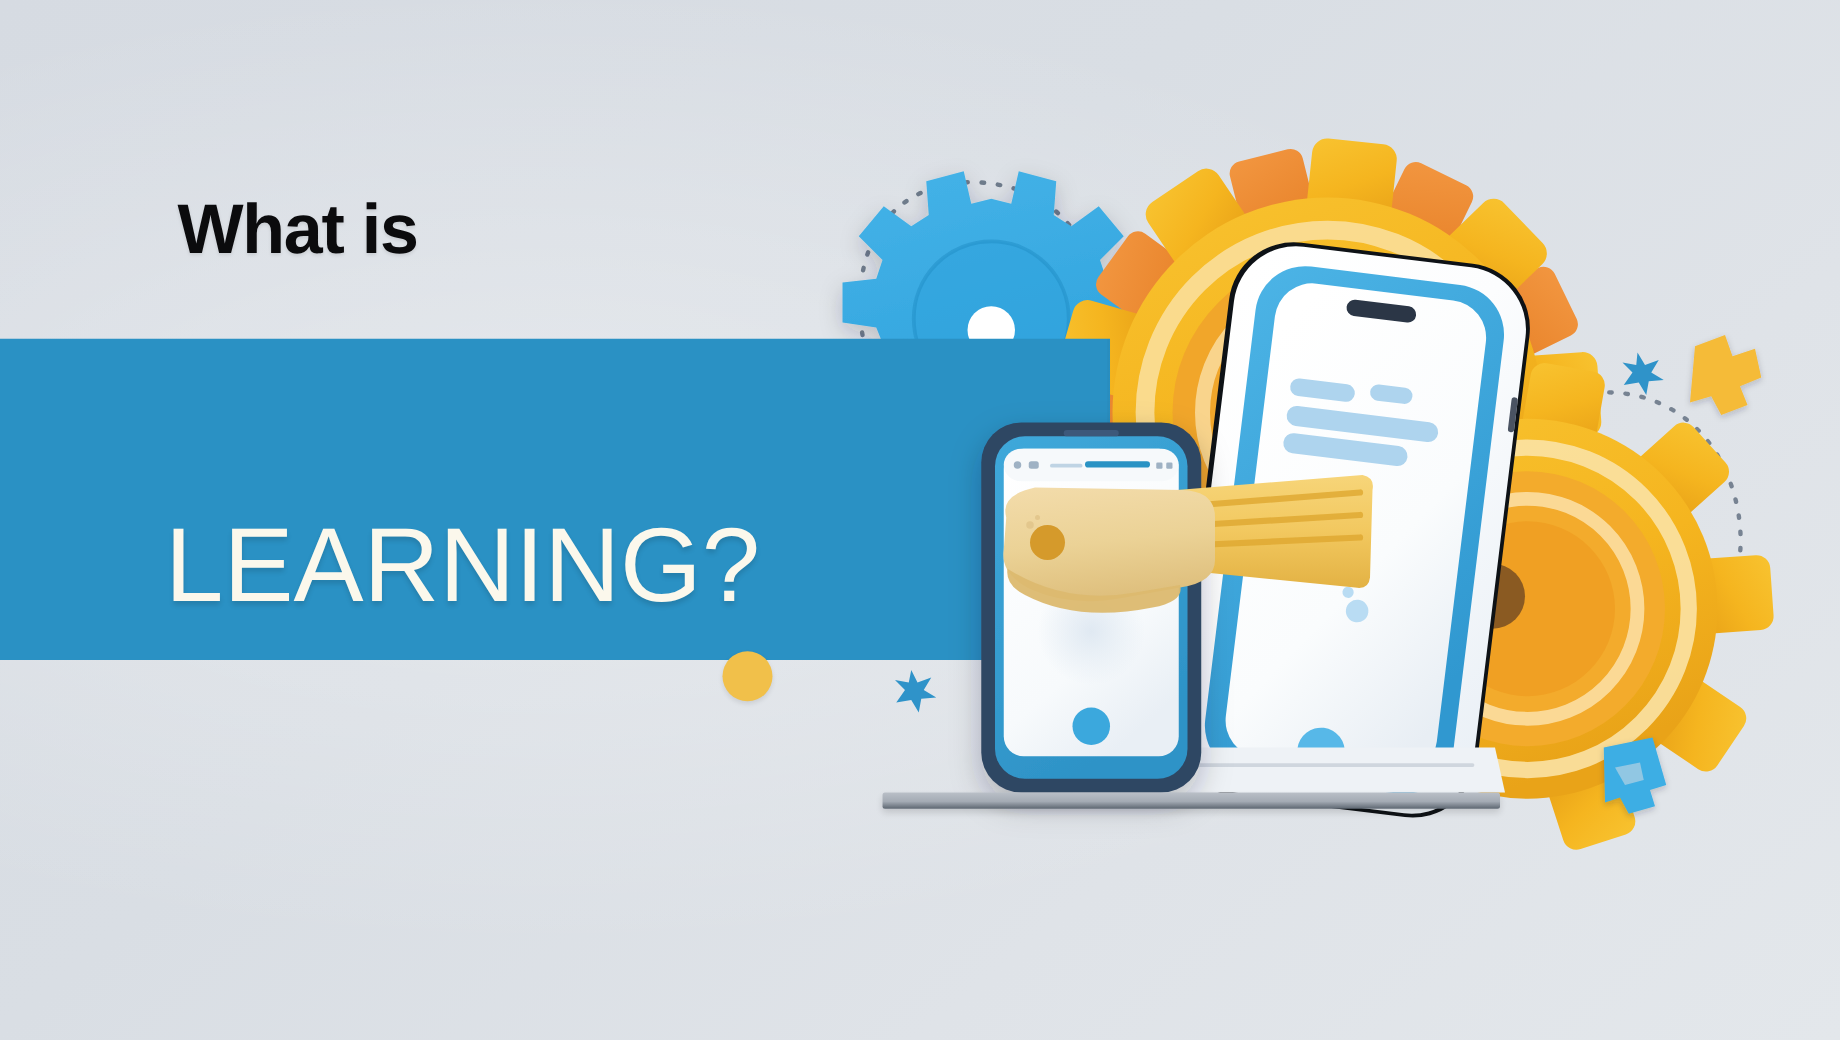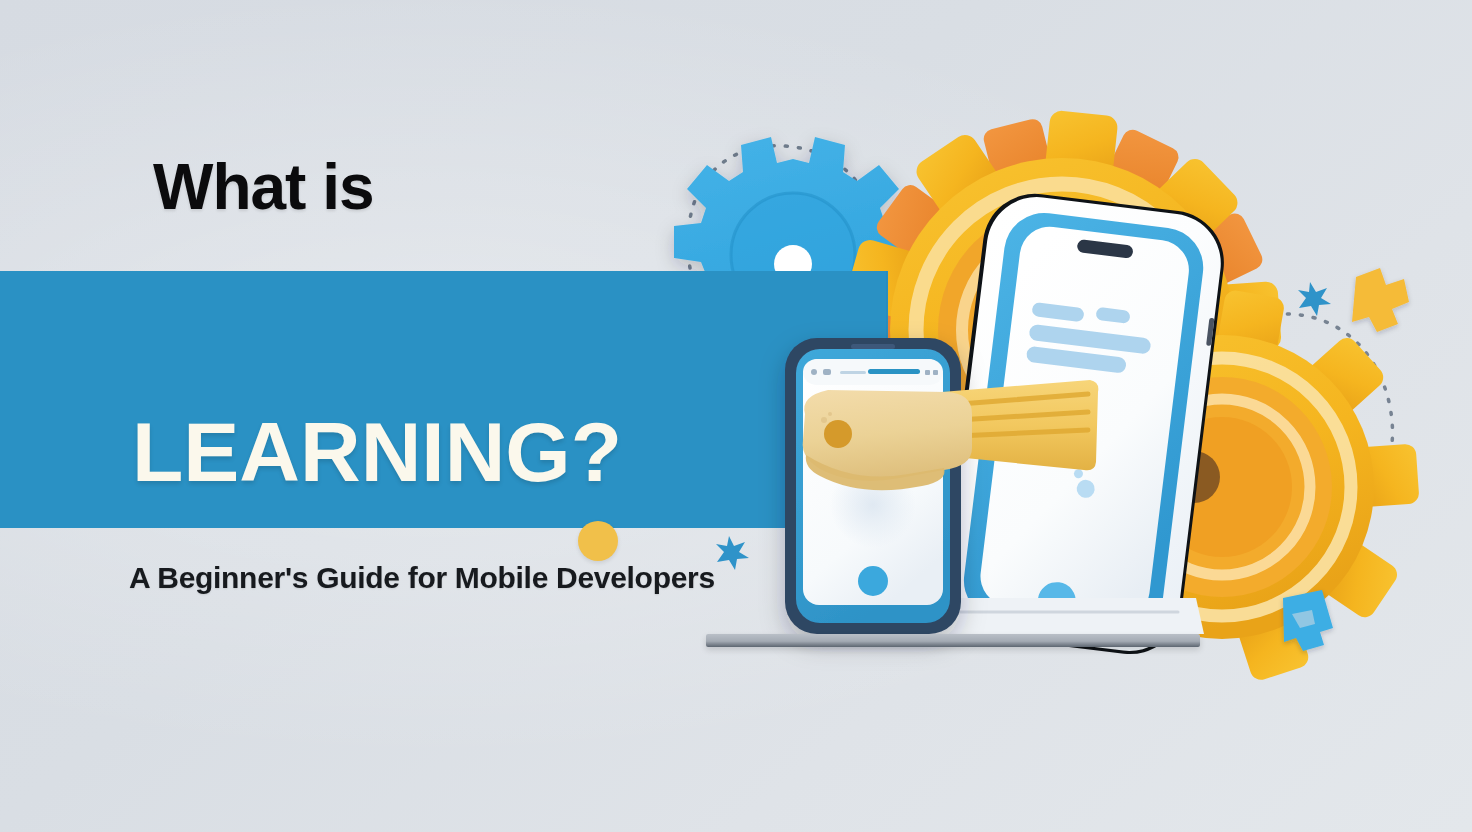--- a/index.html
+++ b/index.html
@@ -36,23 +36,23 @@
   .blue-band::after{
     content:"";
     position:absolute;
     right:-1px; top:0; bottom:0; width:3px;
     background: linear-gradient(to right, rgba(0,0,0,0.04), rgba(0,0,0,0));
   }
 
   
   .title-what {
     position: absolute;
-    left: 153px;
+    left: 142px;
     top: 155px;
-    font-size: 64px;
+    font-size: 56px;
     font-weight: bold;
     color: #0b0b0d;
     letter-spacing: -1px;
     line-height: 1;
     text-shadow: 0 2px 3px rgba(0,0,0,0.10);
   }
   .title-line1 {
     position: absolute;
     left: 132px;
     top: 303px;
@@ -61,21 +61,21 @@
     color: #fbf8ec;
     letter-spacing: -1.5px;
     line-height: 1;
     text-shadow: 0 3px 4px rgba(0,0,0,0.13);
   }
   .title-line2 {
     position: absolute;
     left: 132px;
     top: 410px;
     font-size: 84px;
-    font-weight: bold;
+    font-weight: normal;
     color: #fbf8ec;
     letter-spacing: 0px;
     line-height: 1;
     text-shadow: 0 3px 4px rgba(0,0,0,0.13);
   }
   .subtitle {
     position: absolute;
     left: 129px;
     top: 563px;
     font-size: 30px;
@@ -363,15 +363,14 @@
       <circle cx="830" cy="414" r="2" fill="#e3c78d"></circle>
     </g>
 
   </svg>
 
   <div class="base-plate"></div>
 
   <div class="title-what">What is</div>
   <div class="title-line2">LEARNING?</div>
   <div class="dot-yellow"></div>
-  <div class="subtitle">A Beginner's Guide for Mobile Developers</div>
 
 </div>
 
 </body></html>

